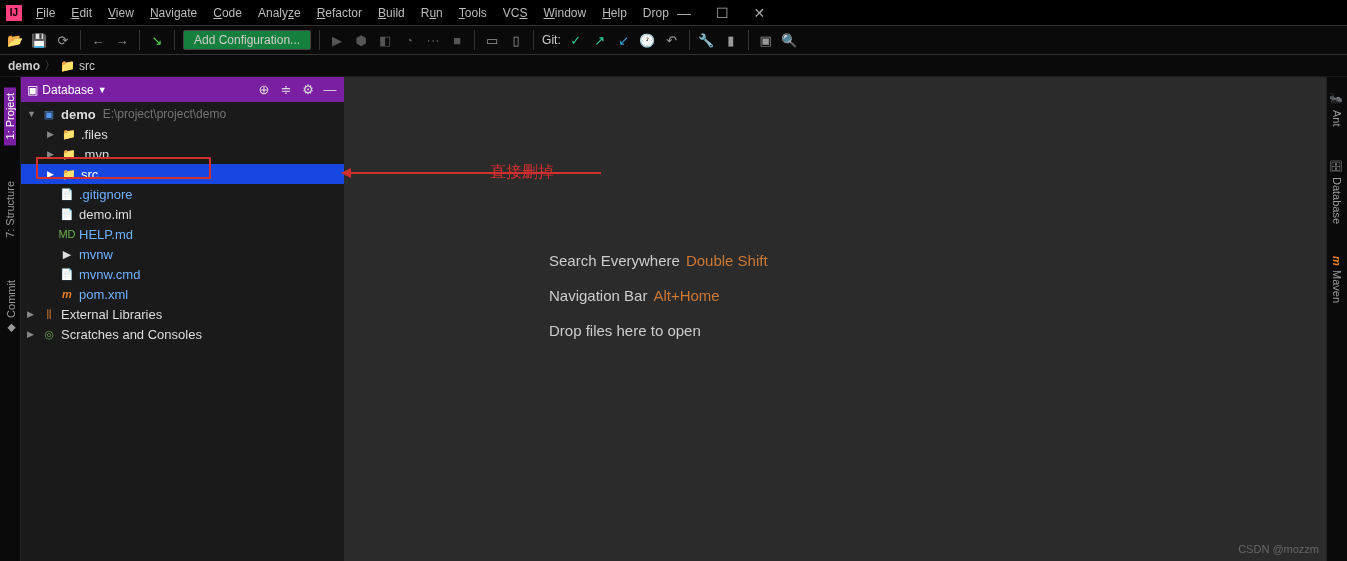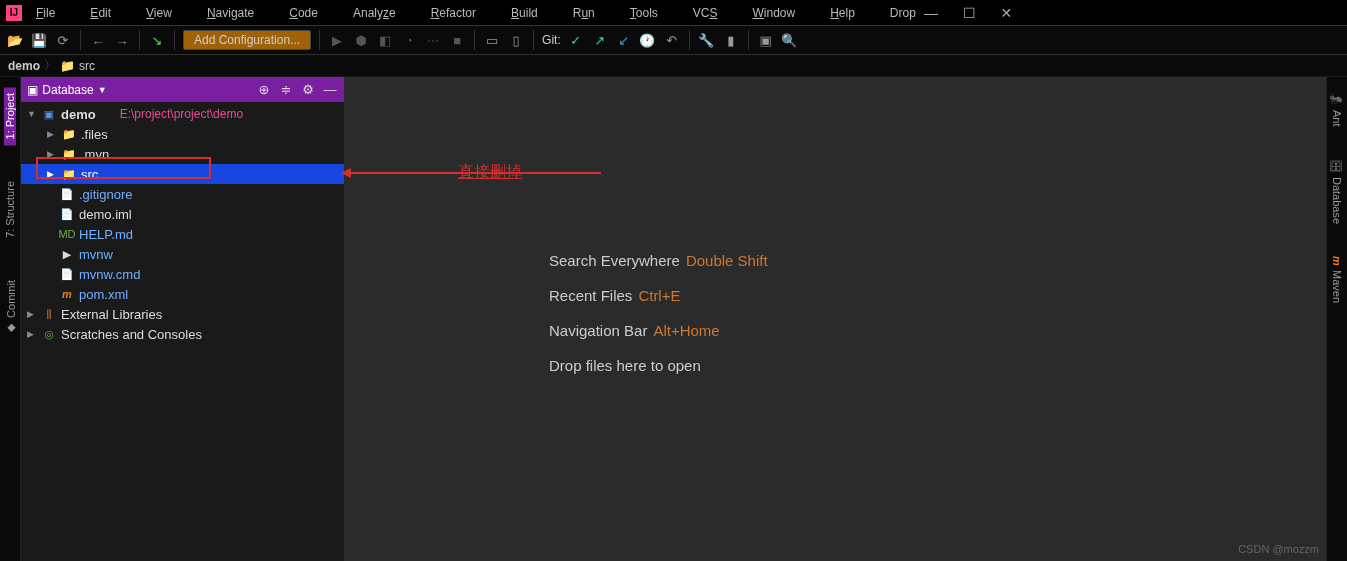--- a/index.html
+++ b/index.html
@@ -1,27 +1,27 @@
 <!DOCTYPE html>
 <html><head>
 <meta charset="utf-8">
 <style>
 * { margin:0; padding:0; box-sizing:border-box; font-family:"Segoe UI",Arial,sans-serif; user-select:none; }
 body { width:1347px; height:561px; background:#2b2b2b; overflow:hidden; position:relative; }
 .titlebar { height:25px; background:#000000; display:flex; align-items:center; color:#bbb; font-size:12px; }
 .logo { width:16px; height:16px; margin:0 6px; background:#ff4081; display:inline-block; position:relative; font-size:10px; font-weight:bold; color:#000; text-align:center; line-height:16px; }
-.menu-items { display:flex; gap:19px; }
+.menu-items { display:flex; gap:0; }
 .menu-items span { padding:3px 8px; cursor:default; }
 .menu-items span u { text-decoration:underline; }
 .win-title { flex:1; text-align:center; color:#cc7832; }
 .win-controls { display:flex; gap:25px; padding-right:20px; color:#aaa; font-size:14px; }
 .toolbar { height:30px; background:#0a0a0a; border-top:1px solid #333; border-bottom:1px solid #333; display:flex; align-items:center; padding:0 6px; gap:6px; color:#888; font-size:13px; }
 .tb-icon { width:18px; height:18px; display:flex; align-items:center; justify-content:center; color:#999; }
 .tb-sep { width:1px; height:20px; background:#333; margin:0 2px; }
-.add-config { background:#a16207; border:1px solid #444; padding:2px 10px; color:#ccc; font-size:12px; border-radius:2px; }
+.add-config { background:#15803d; border:1px solid #444; padding:2px 10px; color:#ccc; font-size:12px; border-radius:2px; }
 .breadcrumb { height:22px; background:#0a0a0a; display:flex; align-items:center; padding:0 8px; color:#ccc; font-size:12px; gap:4px; border-bottom:1px solid #1a1a1a;}
 .breadcrumb .sep { color:#666; }
 .main { display:flex; height:calc(100% - 77px); position:relative; }
 .left-gutter { width:21px; background:#0a0a0a; color:#999; font-size:11px; display:flex; flex-direction:column; align-items:center; padding-top:10px; gap:30px; border-right:1px solid #222;}
 .left-gutter .vtext { writing-mode:vertical-rl; transform:rotate(180deg); padding:6px 0; display:flex; align-items:center; gap:4px; }
 .project-panel { width:323px; background:#1a1a1a; display:flex; flex-direction:column; }
 .panel-header { height:25px; background:#7a1fa2; display:flex; align-items:center; padding:0 6px; color:#fff; font-size:12px; gap:6px; }
 .panel-header .title { flex:1; display:flex; align-items:center; gap:4px; }
 .panel-header .hicon { width:16px; text-align:center; color:#ddd; font-size:13px; }
 .tree { flex:1; background:#1a1a1a; padding:2px 0; overflow:hidden; font-size:13px; color:#ddd; }
@@ -29,28 +29,28 @@
 .tree-row.selected { background:#1746e0; color:#fff; }
 .tree-row .arrow { width:10px; color:#888; font-size:9px; }
 .tree-row .fico { width:16px; height:16px; display:inline-flex; align-items:center; justify-content:center; font-size:11px; }
 .folder-ico { color:#888; }
 .module-ico { color:#5394ec; }
 .file-blue { color:#6fb0ff; }
 .editor { flex:1; background:#2b2b2b; position:relative; }
 .annot-line { position:absolute; top:95px; left:0; width:257px; height:2px; background:#d32f2f; }
 .annot-line::before { content:''; position:absolute; left:-8px; top:-4px; border:5px solid transparent; border-right:10px solid #d32f2f; }
 .annot-box { position:absolute; top:80px; left:-308px; width:175px; height:22px; border:2px solid #d32f2f; pointer-events:none; }
-.annot-text { position:absolute; top:85px; left:114px; color:#d32f2f; font-size:16px; font-family:"Microsoft YaHei",sans-serif;text-decoration:underline; }
+.annot-text { position:absolute; top:85px; left:146px; color:#d32f2f; font-size:16px; font-family:"Microsoft YaHei",sans-serif; }
 .hints { position:absolute; top:175px; left:205px; color:#ccc; font-size:15px; }
 .hints div { margin-bottom:18px; }
 .hints .sc { color:#cc7832; margin-left:6px; }
 .right-gutter { width:21px; background:#0a0a0a; color:#999; font-size:11px; display:flex; flex-direction:column; align-items:center; padding-top:10px; gap:20px; border-left:1px solid #222; position:absolute; right:0; top:77px; bottom:0;}
 .right-gutter .vtext { writing-mode:vertical-rl; padding:6px 0; display:flex; align-items:center; gap:4px;}
 .watermark { position:absolute; bottom:6px; right:28px; color:#666; font-size:11px; }
-.proj-path { color:#ec4899; font-size:12px; margin-left:20px;}
+.proj-path { color:#737373; font-size:12px; margin-left:3px;}
 </style>
 </head>
 <body>
 
 <div class="titlebar">
   <span class="logo">IJ</span>
   <div class="menu-items">
     <span><u>F</u>ile</span>
     <span><u>E</u>dit</span>
     <span><u>V</u>iew</span>
@@ -202,21 +202,20 @@
     </div>
   </div>
 
   <div class="editor">
     <div class="annot-box"></div>
     <div class="annot-line"></div>
     <div class="annot-text">直接删掉</div>
 
     <div class="hints">
       <div><span>Search Everywhere</span><span class="sc">Double Shift</span></div>
-      <div><span>Recent Files</span><span class="sc">Ctrl+E</span></div>
       <div><span>Navigation Bar</span><span class="sc">Alt+Home</span></div>
       <div><span>Drop files here to open</span></div>
     </div>
   </div>
 </div>
 
 <div class="right-gutter">
   <div class="vtext">
       <span>🐜</span>
       <span>Ant</span>

